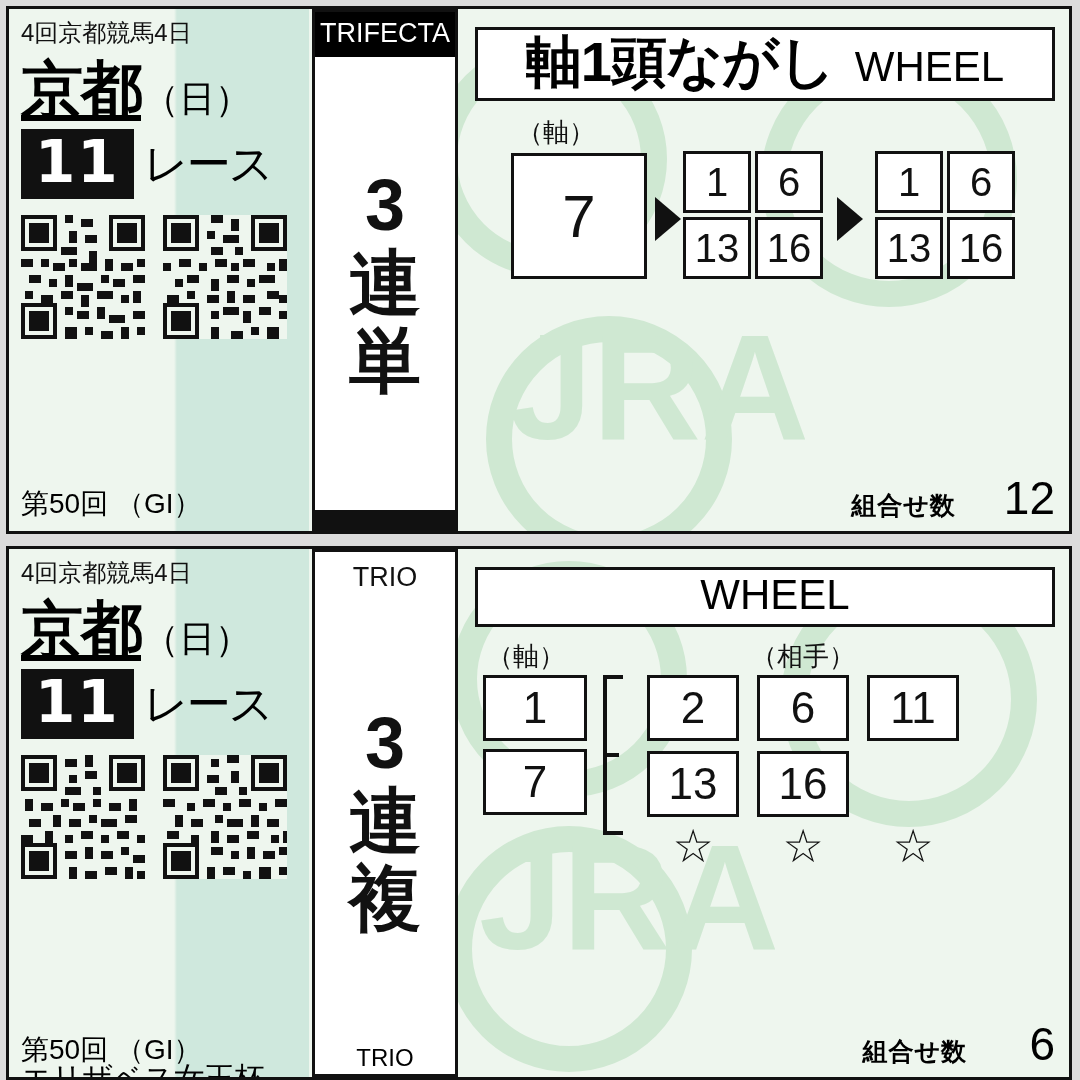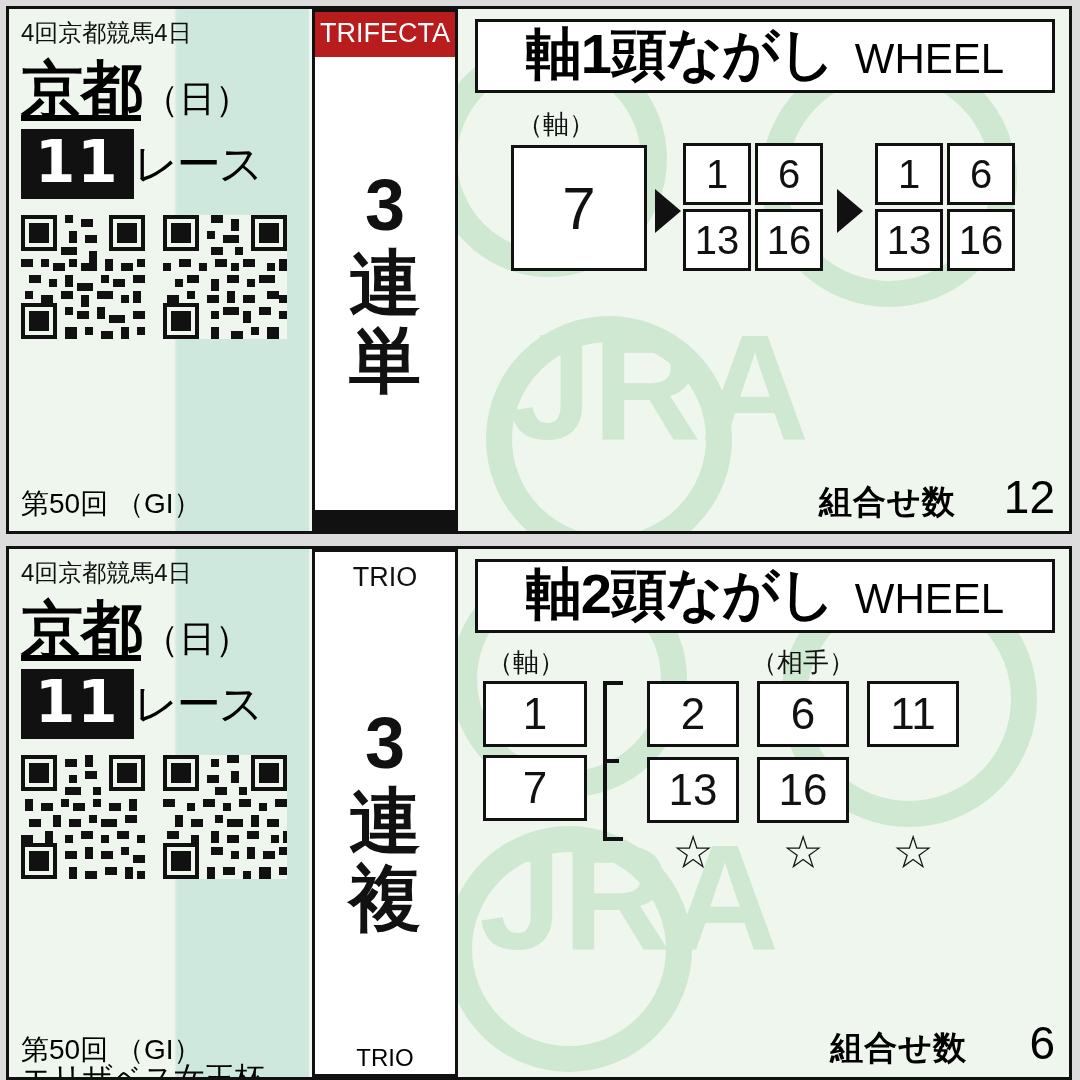--- a/index.html
+++ b/index.html
@@ -93,21 +93,21 @@
     font-size: 58px;
     font-weight: 700;
     line-height: 1;
     padding: 4px 14px 8px 14px;
     letter-spacing: 2px;
     font-family: "DejaVu Sans", sans-serif;
   }
   .race-unit {
     font-size: 44px;
     font-weight: 500;
-    margin-left: 0;
+    margin-left: 10px;
     letter-spacing: -2px;
   }
   .qr-row {
     margin-top: 16px;
     display: flex;
     gap: 18px;
   }
   .qr { width: 124px; height: 124px; display:block; }
   .bottom-line {
     position: absolute;
@@ -139,21 +139,21 @@
     border: 3px solid #111;
     background: #fff;
     width: 146px;
     box-sizing: border-box;
     height: 100%;
     display: flex;
     flex-direction: column;
     align-items: center;
   }
   .type-en-filled {
-    background: #b91c1c;
+    background: #000000;
     color: #fff;
     width: 100%;
     text-align: center;
     font-size: 27px;
     letter-spacing: 0px;
     padding: 6px 0 8px 0;
     box-sizing: border-box;
     font-family: "Liberation Sans", sans-serif;
   }
   .type-en-plain {
@@ -185,21 +185,21 @@
     width: 100%;
     text-align: center;
     font-size: 24px;
     padding-bottom: 2px;
   }
 
   
   .main-col {
     position: relative;
     flex: 1 1 auto;
-    padding: 10px 14px 6px 14px;
+    padding: 18px 14px 6px 14px;
     box-sizing: border-box;
   }
   .wheel-title {
     border: 3px solid #111;
     background: #fff;
     display: flex;
     align-items: baseline;
     justify-content: center;
     padding: 4px 10px 8px 10px;
     box-sizing: border-box;
@@ -250,21 +250,21 @@
 
   .combo-row {
     position: absolute;
     right: 14px;
     bottom: 6px;
     display: flex;
     align-items: baseline;
     gap: 40px;
   }
   .combo-label {
-    font-size: 33px;
+    font-size: 25px;
     font-weight: 700;
     letter-spacing: 1px;
   }
   .combo-value {
     font-size: 46px;
     font-weight: 500;
     min-width: 40px;
     text-align: right;
     margin-left: 8px;
   }
@@ -669,21 +669,20 @@
             <span>3</span>
             <span>連</span>
             <span>複</span>
           </div>
           <div class="type-bottom-label">TRIO</div>
         </div>
       </div>
 
       <div class="main-col">
         <div class="wheel-title">
-          <span class="wheel-jp">軸2頭ながし</span>
           <span class="wheel-en">WHEEL</span>
         </div>
 
         <div class="t2-area">
           <div class="small-label" style="left:12px; top:12px;">（軸）</div>
           <div class="small-label" style="left:276px; top:12px;">（相手）</div>
 
           <div class="axis-col-2">
             <div class="numcell">1</div>
             <div class="numcell">7</div>

